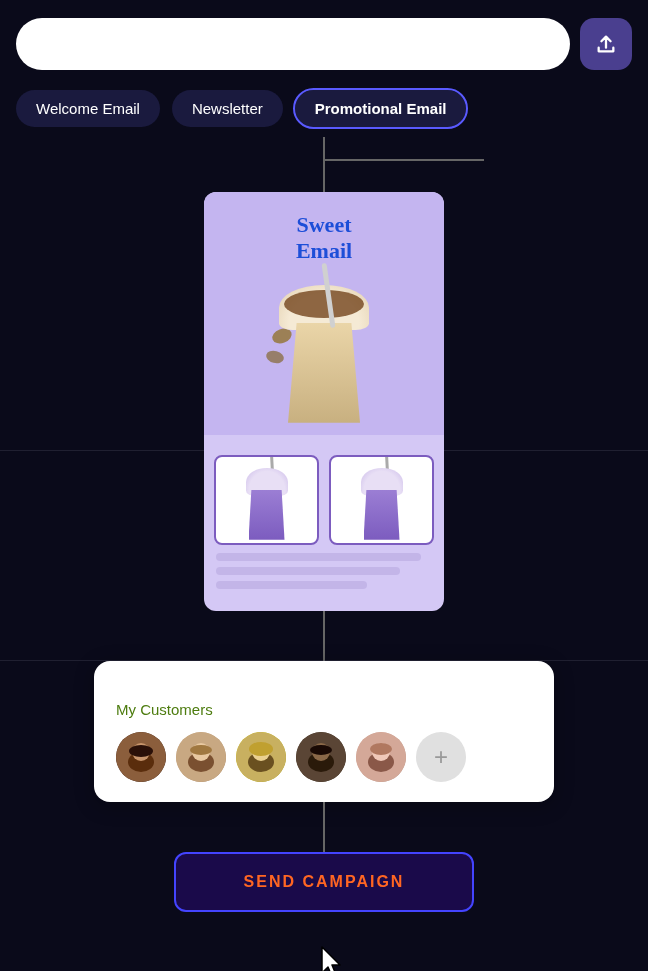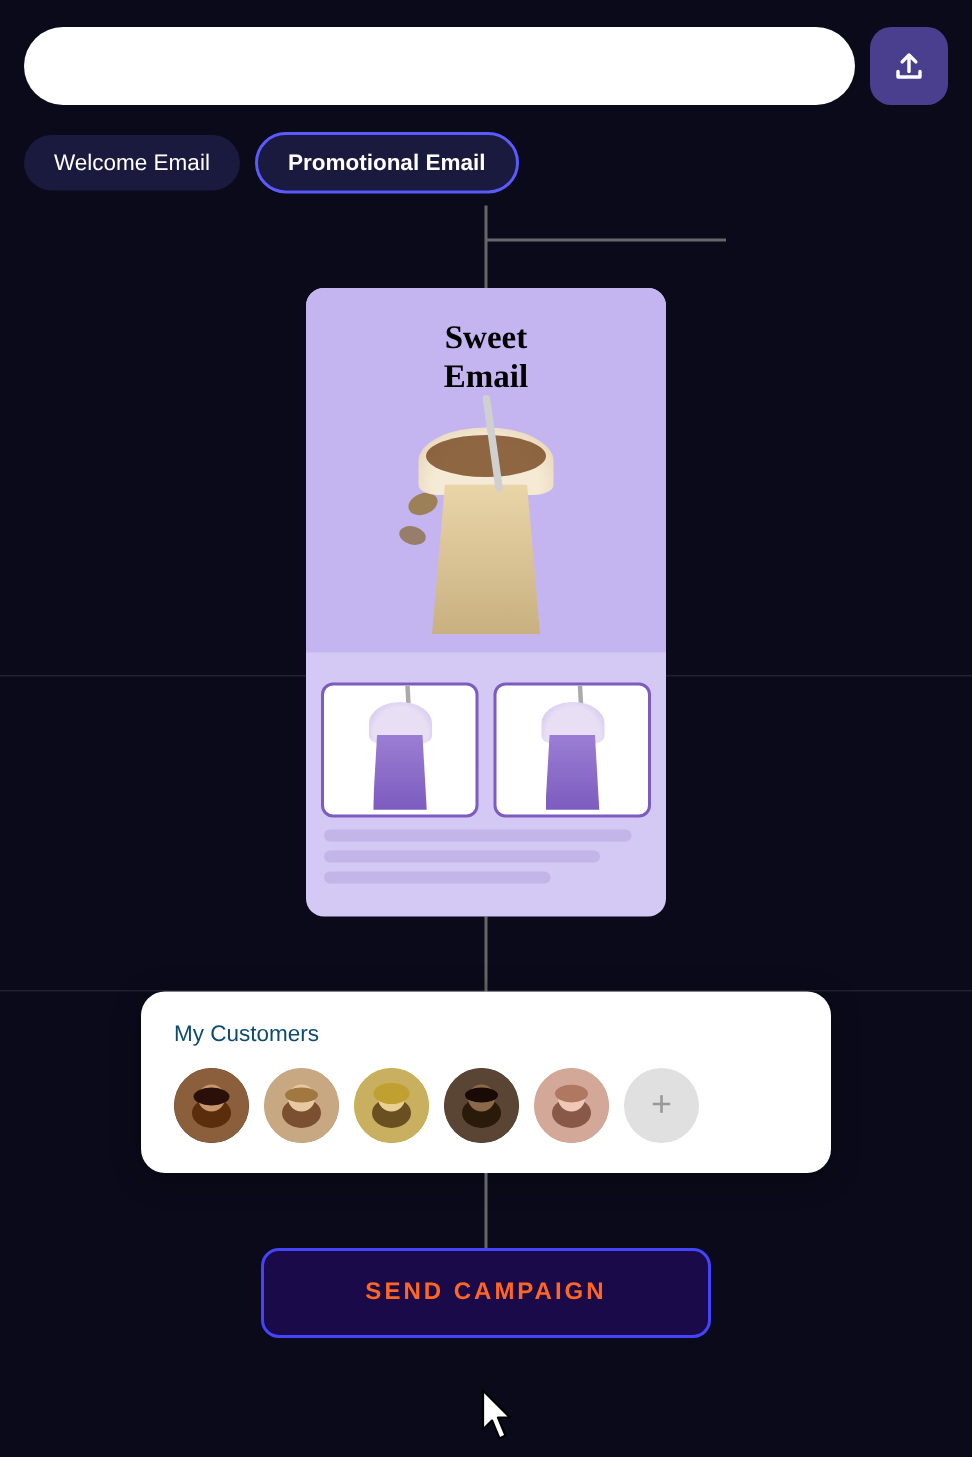--- a/index.html
+++ b/index.html
@@ -109,21 +109,21 @@
     .email-card-header {
       background: #c4b5f0;
       padding: 20px 16px 12px;
       text-align: center;
     }
 
     .email-title {
       font-family: Georgia, serif;
       font-size: 22px;
       font-weight: 700;
-      color: #000000;
+      color: #1d4ed8;
       line-height: 1.2;
       margin-bottom: 8px;
     }
 
     
     .drinks-row {
       display: flex;
       gap: 10px;
       padding: 10px 10px 0;
       margin-top: 10px;
@@ -209,23 +209,24 @@
     .customers-card {
       width: 460px;
       background: #ffffff;
       border-radius: 16px;
       padding: 20px 22px;
       box-shadow: 0 4px 20px rgba(0,0,0,0.3);
     }
 
     .customers-label {
       font-size: 15px;
-      color: #0c4a6e;
+      color: #4d7c0f;
       margin-bottom: 14px;
       font-weight: 500;
+      margin-top: 20px;
     }
 
     .avatars-row {
       display: flex;
       align-items: center;
       gap: 10px;
     }
 
     .avatar {
       width: 50px;
@@ -344,20 +345,21 @@
     <input class="search-input" type="text" placeholder="" style="">
     <button class="upload-btn">
       <svg viewBox="0 0 24 24">
         <path d="M4 16v4h16v-4M12 4v12M7 9l5-5 5 5" stroke="white" stroke-width="2.5" fill="none" stroke-linecap="round" stroke-linejoin="round"></path>
       </svg>
     </button>
   </div>
 
   <div class="tags-row">
     <button class="tag-chip">Welcome Email</button>
+    <button class="tag-chip">Newsletter</button>
     <button class="tag-chip active">Promotional Email</button>
   </div>
 
   <div class="main-flow">
 
     <div class="tag-to-card-connector">
       <div class="connector-v"></div>
 
       <div class="connector-from-promo"></div>
     </div>

